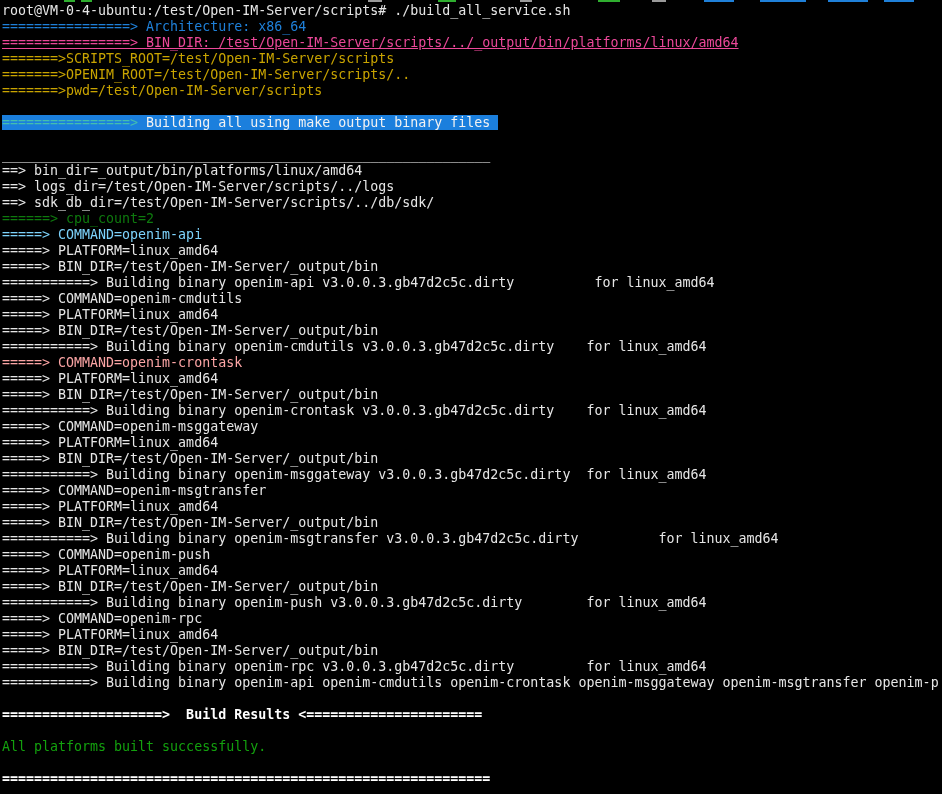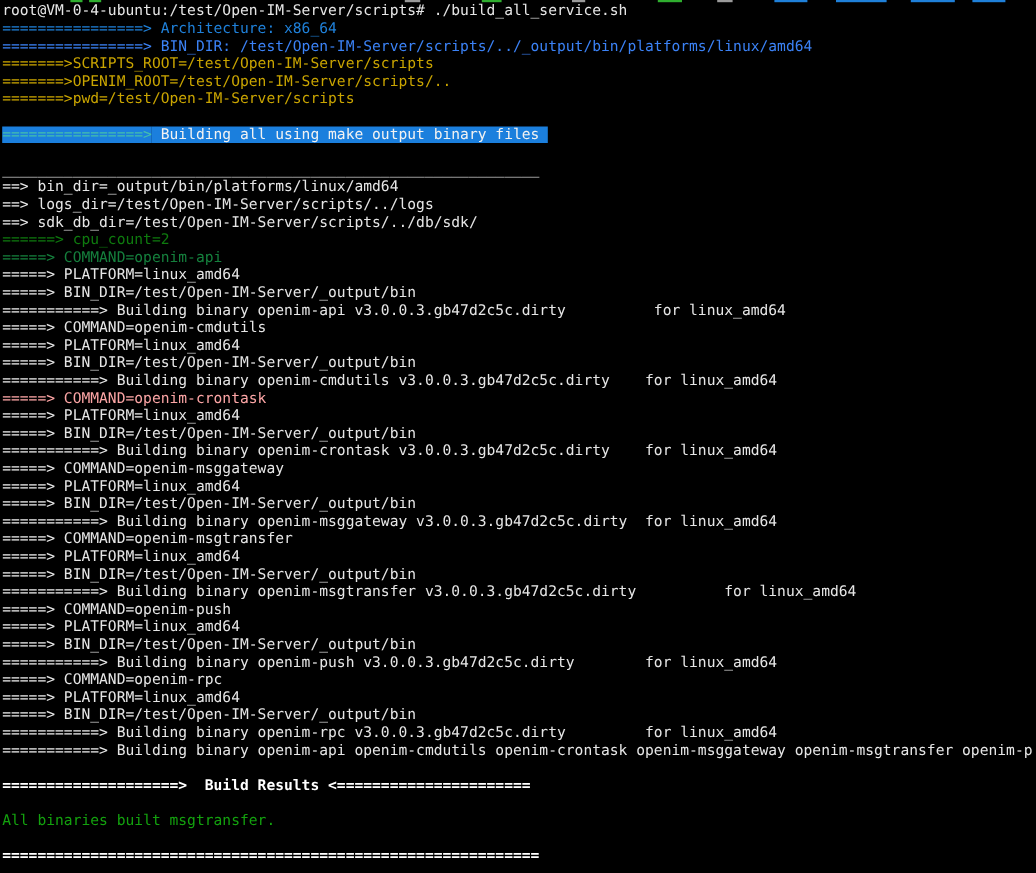--- a/index.html
+++ b/index.html
@@ -44,33 +44,33 @@
     <i class="frag-gray" style="left:652px;width:14px;"></i>
     <i class="frag-blue" style="left:704px;width:30px;"></i>
     <i class="frag-blue" style="left:760px;width:46px;"></i>
     <i class="frag-blue" style="left:828px;width:40px;"></i>
     <i class="frag-blue" style="left:884px;width:30px;"></i>
   </div>
 
   <div class="term">
       <div class="line"><span style="color: rgb(230, 230, 230);">root@VM-0-4-ubuntu:/test/Open-IM-Server/scripts# ./build_all_service.sh</span></div>
       <div class="line"><span style="color: rgb(31, 128, 217);">================&gt; Architecture: x86_64</span></div>
-      <div class="line"><span style="color: #3b82f6;">================&gt; BIN_DIR: /test/Open-IM-Server/scripts/../_output/bin/platforms/linux/amd64</span></div>
+      <div class="line"><span style="color: #ec4899; text-decoration: underline;">================&gt; BIN_DIR: /test/Open-IM-Server/scripts/../_output/bin/platforms/linux/amd64</span></div>
       <div class="line"><span style="color: rgb(201, 164, 0);">=======&gt;SCRIPTS_ROOT=/test/Open-IM-Server/scripts</span></div>
       <div class="line"><span style="color: rgb(201, 164, 0);">=======&gt;OPENIM_ROOT=/test/Open-IM-Server/scripts/..</span></div>
       <div class="line"><span style="color: rgb(201, 164, 0);">=======&gt;pwd=/test/Open-IM-Server/scripts</span></div>
       <div class="line"></div>
       <div class="line"><span style="color: rgb(68, 191, 174); background-color: rgb(27, 127, 221);">================&gt;</span><span style="color: rgb(242, 242, 242); background-color: rgb(27, 127, 221);"> Building all using make output binary files </span></div>
       <div class="line"></div>
       <div class="line"><span style="color: rgb(230, 230, 230);">_____________________________________________________________</span></div>
       <div class="line"><span style="color: rgb(230, 230, 230);">==&gt; bin_dir=_output/bin/platforms/linux/amd64</span></div>
       <div class="line"><span style="color: rgb(230, 230, 230);">==&gt; logs_dir=/test/Open-IM-Server/scripts/../logs</span></div>
       <div class="line"><span style="color: rgb(230, 230, 230);">==&gt; sdk_db_dir=/test/Open-IM-Server/scripts/../db/sdk/</span></div>
       <div class="line"><span style="color: rgb(14, 122, 14);">======&gt; cpu_count=2</span></div>
-      <div class="line"><span style="color: #15803d;">=====&gt; COMMAND=openim-api</span></div>
+      <div class="line"><span style="color: #7dd3fc;">=====&gt; COMMAND=openim-api</span></div>
       <div class="line"><span style="color: rgb(230, 230, 230);">=====&gt; PLATFORM=linux_amd64</span></div>
       <div class="line"><span style="color: rgb(230, 230, 230);">=====&gt; BIN_DIR=/test/Open-IM-Server/_output/bin</span></div>
       <div class="line"><span style="color: rgb(230, 230, 230);">===========&gt; Building binary openim-api v3.0.0.3.gb47d2c5c.dirty          for linux_amd64</span></div>
       <div class="line"><span style="color: rgb(230, 230, 230);">=====&gt; COMMAND=openim-cmdutils</span></div>
       <div class="line"><span style="color: rgb(230, 230, 230);">=====&gt; PLATFORM=linux_amd64</span></div>
       <div class="line"><span style="color: rgb(230, 230, 230);">=====&gt; BIN_DIR=/test/Open-IM-Server/_output/bin</span></div>
       <div class="line"><span style="color: rgb(230, 230, 230);">===========&gt; Building binary openim-cmdutils v3.0.0.3.gb47d2c5c.dirty    for linux_amd64</span></div>
       <div class="line"><span style="color: #fca5a5; text-align: center;">=====&gt; COMMAND=openim-crontask</span></div>
       <div class="line"><span style="color: rgb(230, 230, 230);">=====&gt; PLATFORM=linux_amd64</span></div>
       <div class="line"><span style="color: rgb(230, 230, 230);">=====&gt; BIN_DIR=/test/Open-IM-Server/_output/bin</span></div>
@@ -88,18 +88,18 @@
       <div class="line"><span style="color: rgb(230, 230, 230);">=====&gt; BIN_DIR=/test/Open-IM-Server/_output/bin</span></div>
       <div class="line"><span style="color: rgb(230, 230, 230); margin-top: 15px;">===========&gt; Building binary openim-push v3.0.0.3.gb47d2c5c.dirty        for linux_amd64</span></div>
       <div class="line"><span style="color: rgb(230, 230, 230);">=====&gt; COMMAND=openim-rpc</span></div>
       <div class="line"><span style="color: rgb(230, 230, 230);">=====&gt; PLATFORM=linux_amd64</span></div>
       <div class="line"><span style="color: rgb(230, 230, 230);">=====&gt; BIN_DIR=/test/Open-IM-Server/_output/bin</span></div>
       <div class="line"><span style="color: rgb(230, 230, 230);">===========&gt; Building binary openim-rpc v3.0.0.3.gb47d2c5c.dirty         for linux_amd64</span></div>
       <div class="line"><span style="color: rgb(230, 230, 230);">===========&gt; Building binary openim-api openim-cmdutils openim-crontask openim-msggateway openim-msgtransfer openim-p</span></div>
       <div class="line"></div>
       <div class="line"><span style="color: rgb(255, 255, 255); font-weight: bold;">====================&gt;  Build Results &lt;======================</span></div>
       <div class="line"></div>
-      <div class="line"><span style="color: rgb(19, 161, 14);">All binaries built msgtransfer.</span></div>
+      <div class="line"><span style="color: rgb(19, 161, 14);">All platforms built successfully.</span></div>
       <div class="line"></div>
       <div class="line"><span style="color: rgb(255, 255, 255); font-weight: bold;">=============================================================</span></div>
     </div>
 
 </div>
 
 </body></html>

